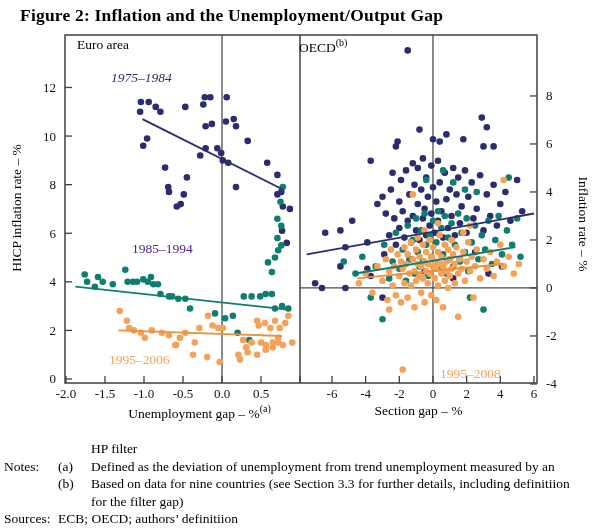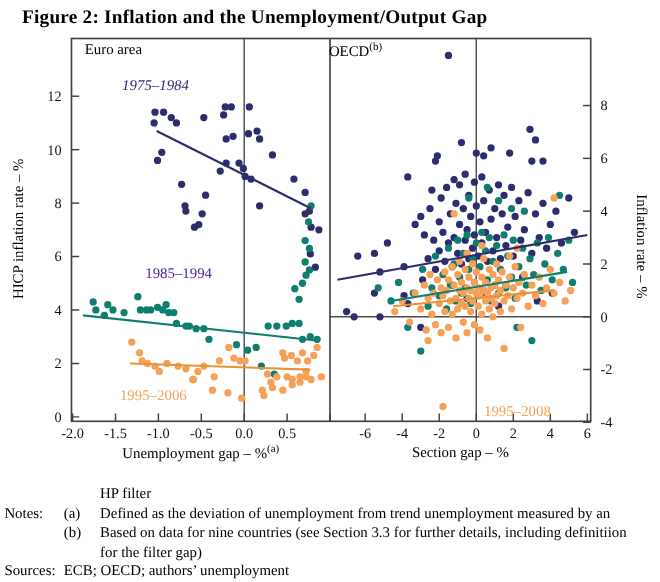--- a/index.html
+++ b/index.html
@@ -15,21 +15,21 @@
   .lbl-oecd{left:299px;top:37px;}
   .lbl-oecd sup,.xlab sup{font-size:10px;}
   .s-navy{color:#2b2d6e;}
   .s-teal{color:#4c1d95;}
   .s-orange{color:#f5a158;}
   .lbl-7584{left:111px;top:70px;font-style:italic;}
   .lbl-8594{left:132px;top:241px;}
   .lbl-9506{left:109px;top:352px;}
   .lbl-9508{left:440px;top:318px;margin-top:48px;}
   .xlab{position:absolute;top:403px;text-align:center;font-size:13.5px;}
-  .xlab-left{left:65px;width:235px;}
+  .xlab-left{left:82px;width:235px;}
   .xlab-right{left:300px;width:237px;}
   .ylab{position:absolute;font-size:13.5px;white-space:nowrap;}
   .ylab-left{left:17px;top:208px;transform:translate(-50%,-50%) rotate(-90deg);}
   .ylab-right{left:583px;top:224px;transform:translate(-50%,-50%) rotate(90deg);}
   .notes{position:absolute;left:4px;top:440px;width:594px;font-size:13.5px;line-height:17.5px;}
   .note-row{display:flex;}
   .nh{width:54px;flex:none;}
   .nm{width:33px;flex:none;}
   .nt{flex:1;}
 </style>
@@ -571,16 +571,16 @@
       <span class="nm">(b)</span>
       <span class="nt">Based on data for nine countries (see Section 3.3 for further details, including definitiion</span>
     </div>
     <div class="note-row">
       <span class="nh"></span>
       <span class="nm"></span>
       <span class="nt">for the filter gap)</span>
     </div>
     <div class="note-row">
       <span class="nh">Sources:</span>
-      <span class="nt">ECB; OECD; authors’ unemployment</span>
+      <span class="nt">ECB; OECD; authors’ definitiion</span>
     </div>
   </div>
 </div>
 
 </body></html>

